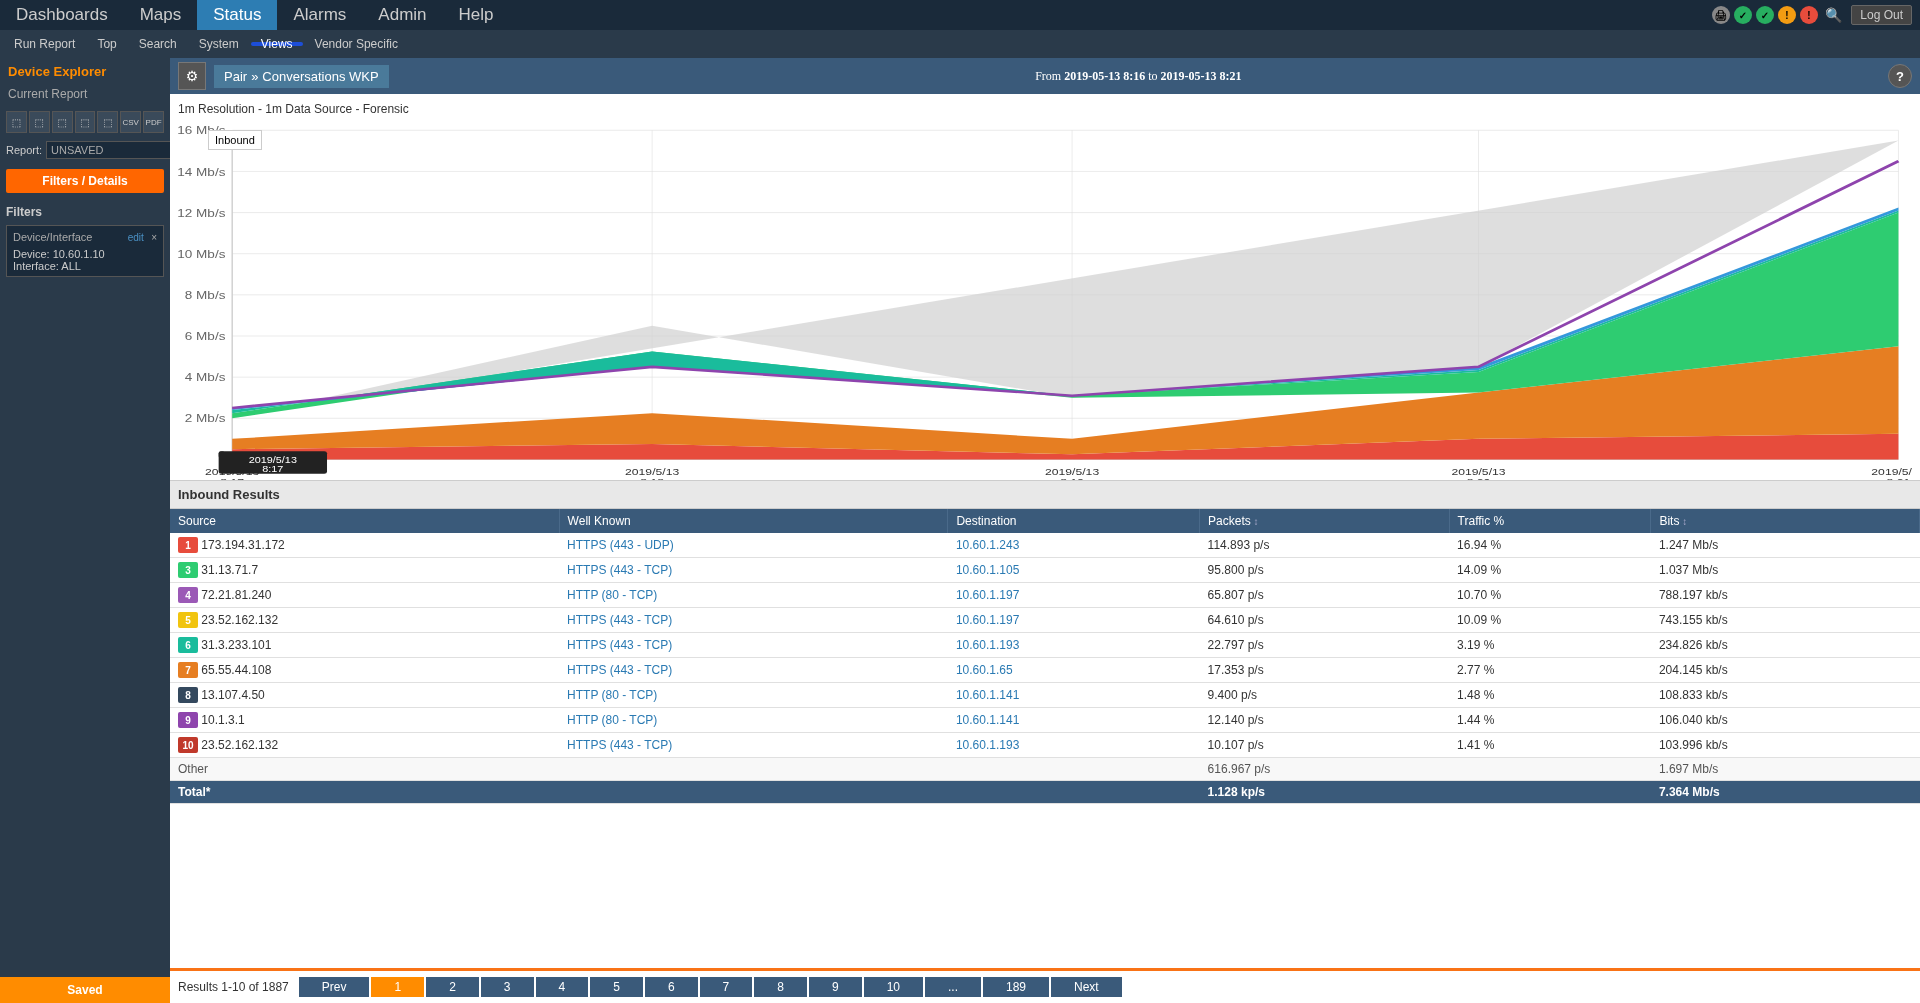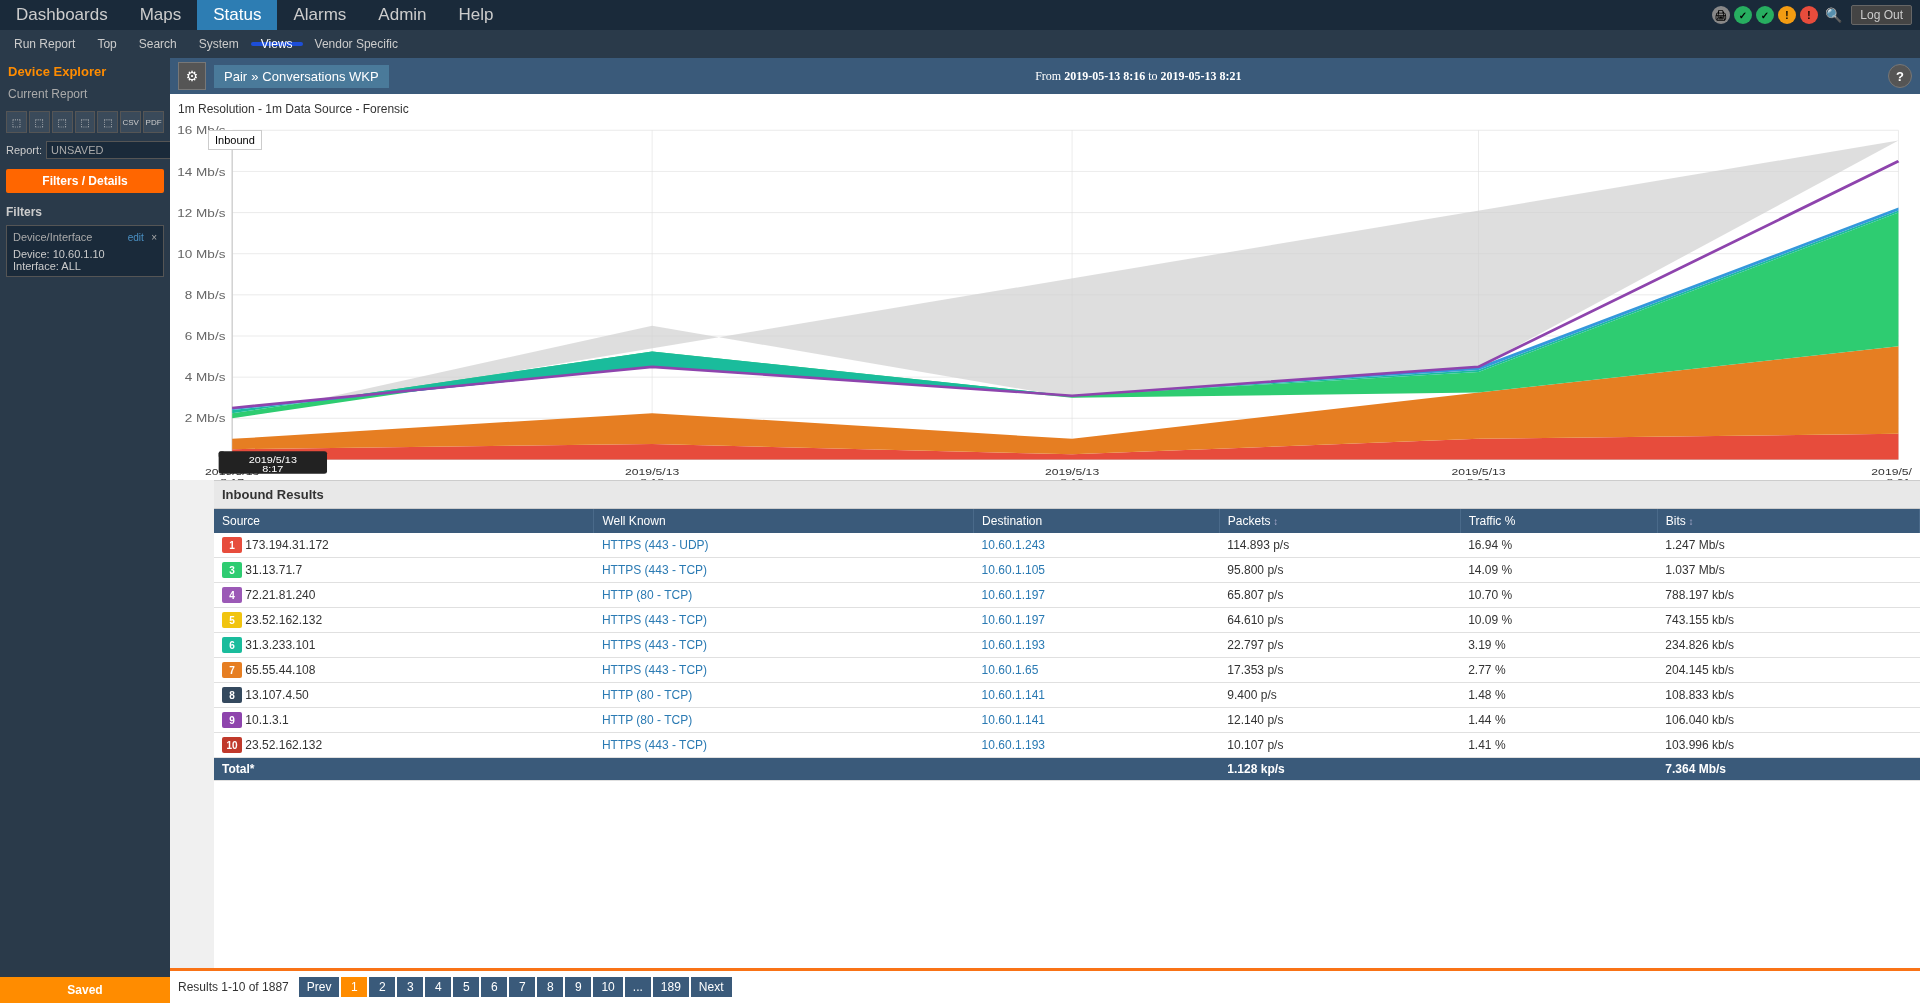--- a/index.html
+++ b/index.html
@@ -53,36 +53,36 @@
     .help-btn { background: #555; border: 1px solid #777; color: white; width: 24px; height: 24px; display: flex; align-items: center; justify-content: center; cursor: pointer; font-size: 13px; font-weight: bold; border-radius: 50%; margin-left: auto; }
 
     
     .chart-area { background: white; margin: 0; padding: 8px 8px 0 8px; flex: 0 0 auto; }
     .chart-title { font-size: 12px; color: #333; margin-bottom: 4px; }
     .chart-container { position: relative; width: 100%; height: 360px; }
     .chart-svg { width: 100%; height: 100%; }
     .legend-box { position: absolute; top: 10px; left: 30px; background: white; border: 1px solid #ccc; padding: 3px 6px; font-size: 11px; }
 
     
-    .results-area { background: white; flex: 1; overflow-y: auto; margin-left: 44px; }
+    .results-area { background: white; flex: 1; overflow-y: auto; }
     .results-title { font-size: 13px; font-weight: bold; color: #333; padding: 6px 8px; background: #e8e8e8; border-top: 1px solid #ccc; border-bottom: 1px solid #ccc; }
     table { width: 100%; border-collapse: collapse; font-size: 12px; }
     thead tr { background: #3a5a7a; color: white; }
     thead th { padding: 5px 8px; text-align: left; font-weight: normal; border-right: 1px solid #4a6a8a; white-space: nowrap; }
     thead th.sortable::after { content: ' ↕'; font-size: 10px; color: #aac; }
     tbody tr { border-bottom: 1px solid #e0e0e0; }
     tbody td { padding: 4px 8px; color: #333; }
     td.link { color: #2a7ab3; cursor: pointer; }
     .row-num { width: 20px; height: 16px; display: inline-flex; align-items: center; justify-content: center; color: white; font-size: 10px; font-weight: bold; border-radius: 2px; }
     tr.other-row td { background: #f8f8f8; color: #555; }
     tr.total-row td { background: #3a5a7a; color: white; font-weight: bold; }
 
     
     .pagination { display: flex; align-items: center; padding: 6px 8px; background: white; border-top: 3px solid #f97316; gap: 2px; }
-    .page-btn { background: #3a5a7a; color: white; border: none; padding: 3px 8px; cursor: pointer; font-size: 12px; min-width: 26px; }
+    .page-btn { background: #3a5a7a; color: white; border: none; padding: 3px 23px; cursor: pointer; font-size: 12px; min-width: 26px; }
     .page-btn.active { background: #ff8c00; }
     .results-info { color: #333; font-size: 12px; margin-right: 8px; }
     .status-icon { width: 18px; height: 18px; border-radius: 50%; display: inline-flex; align-items: center; justify-content: center; font-size: 10px; font-weight: bold; }
   </style>
 </head>
 <body>
 
 <div class="top-nav">
   <div class="top-nav-item">Dashboards</div>
   <div class="top-nav-item">Maps</div>
@@ -337,20 +337,26 @@
       <td>
         <span class="row-num" style="background:#c0392b">10</span>
         <span class="link"> 23.52.162.132</span>
       </td>
       <td class="link">HTTPS (443 - TCP)</td>
       <td class="link">10.60.1.193</td>
       <td>10.107 p/s</td>
       <td>1.41 %</td>
       <td>103.996 kb/s</td>
     </tr>
+            <tr class="other-row">
+    <td colspan="3">Other</td>
+    <td>616.967 p/s</td>
+    <td></td>
+    <td>1.697 Mb/s</td>
+  </tr>
             <tr class="total-row">
     <td colspan="3">Total*</td>
     <td>1.128 kp/s</td>
     <td></td>
     <td>7.364 Mb/s</td>
   </tr>
           </tbody>
       </table>
     </div>
 

